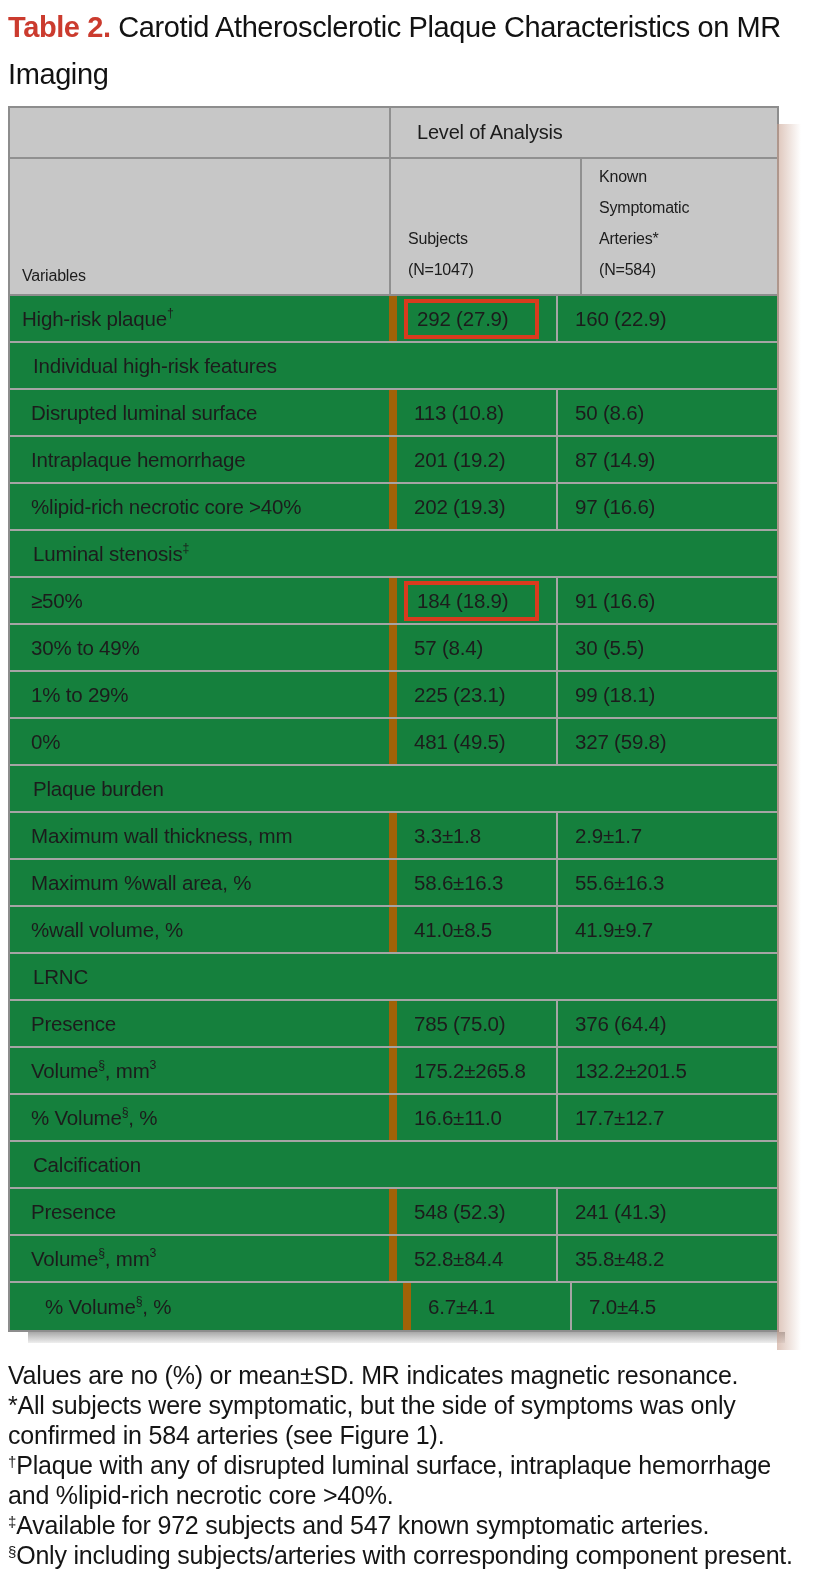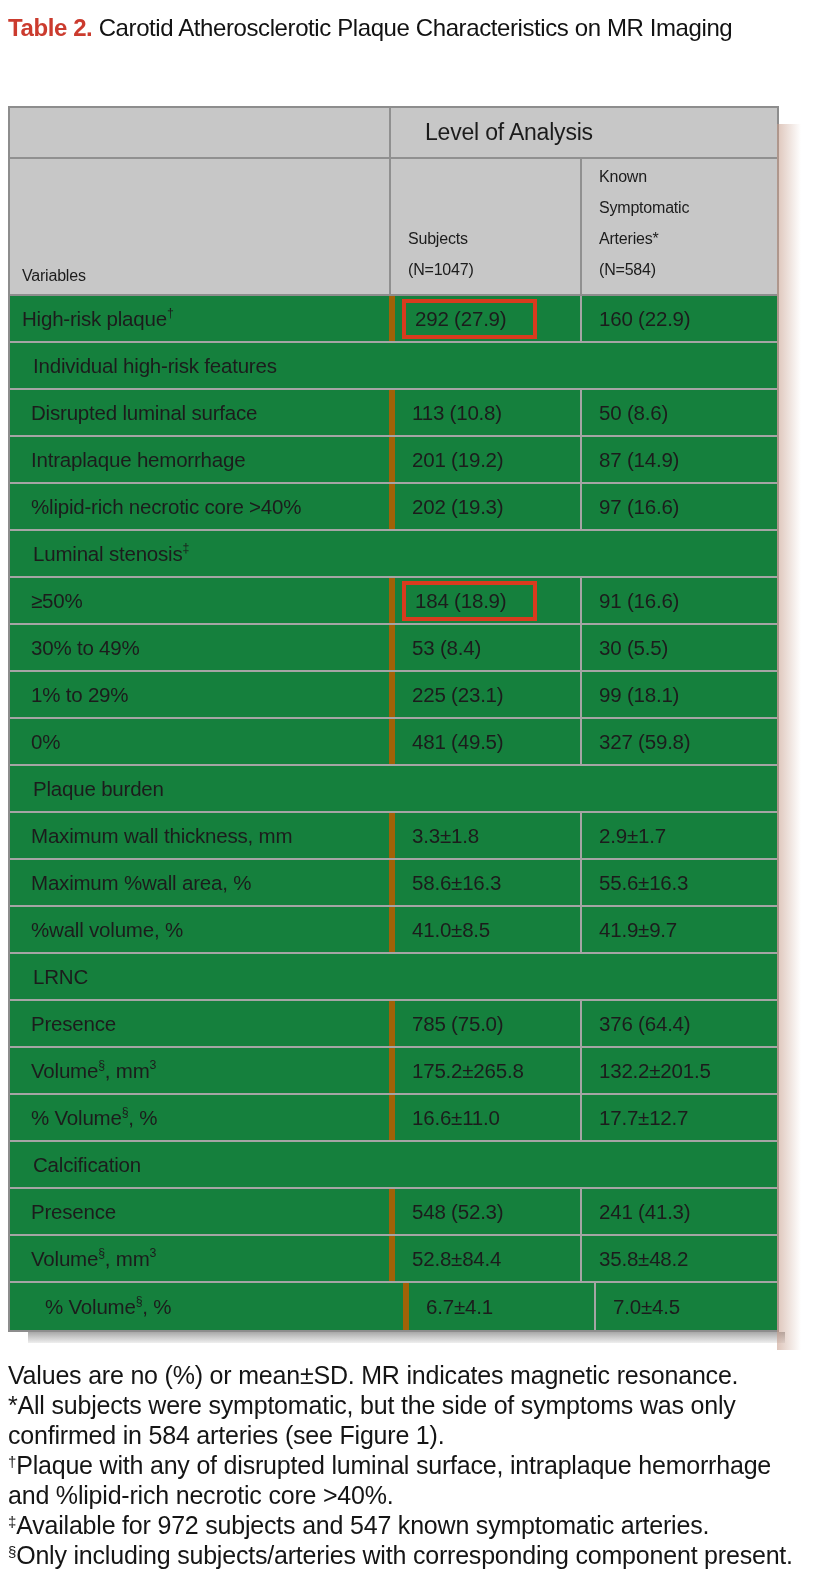--- a/index.html
+++ b/index.html
@@ -7,21 +7,21 @@
     width: 814px; height: 1569px;
     background: #ffffff;
     position: relative;
     overflow: hidden;
     font-family: "Liberation Sans", "DejaVu Sans", sans-serif;
     color: #1c1c1c;
   }
   
   .title {
     position: absolute; left: 8px; top: 4px; width: 786px;
-    font-size: 24px; line-height: 47px; letter-spacing: -0.4px;
+    font-size: 29px; line-height: 47px; letter-spacing: -0.4px;
     color: #121212; font-weight: 400;
   }
   .title .tlabel { font-weight: 700; color: #cb3b2e; }
   
   .tbl {
     position: absolute; left: 8px; top: 106px; width: 771px;
     border: 2px solid #8d8d8d;
     box-sizing: border-box;
     background: #ffffff;
     font-size: 20.5px; letter-spacing: -0.2px;
@@ -37,37 +37,37 @@
     content: ""; position: absolute; left: 18px; bottom: -13px; height: 11px;
     width: calc(100% - 10px);
     background: linear-gradient(to bottom, rgba(140,140,140,0.75), rgba(190,190,190,0.25));
     pointer-events: none;
   }
   .thead { background: #c7c7c7; }
   .h-top { display: flex; height: 51px; box-sizing: border-box; border-bottom: 2px solid #909090; }
   .h-top .hvar { width: 379px; }
   .h-top .group {
     flex: 1; border-left: 2px solid #909090;
-    display: flex; align-items: center; padding-left: 34px;
-    font-size: 23px;
+    display: flex; align-items: center; padding-left: 26px;
+    font-size: 20px;
     text-align: right;
   }
   .h-bot { display: flex; height: 135px; box-sizing: border-box; }
   .h-bot > div { display: flex; align-items: flex-end; box-sizing: border-box; font-size: 16px; }
   .h-bot .hvar { width: 379px; padding: 0 0 9px 12px; }
   .h-bot .hc2 { width: 191px; border-left: 2px solid #909090; padding: 0 0 9px 17px; white-space: pre-line; line-height: 31px; }
   .h-bot .hc3 { flex: 1; border-left: 2px solid #909090; padding: 0 0 9px 17px; white-space: pre-line; line-height: 31px; }
   .tbody { border-top: 2px solid #8d8d8d; background: #15803d; }
   .trow { display: flex; height: 47px; box-sizing: border-box; border-bottom: 2px solid #a5a5a5; align-items: stretch; }
   .trow:last-child { border-bottom: none; margin-left: 14px; }
   .cell { display: flex; align-items: center; box-sizing: border-box; }
   .cell.full { flex: 1; padding-left: 23px; }
   .c1 { width: 379px; padding-left: 12px; }
   .trow.indent .c1 { padding-left: 21px; }
-  .c2 { width: 191px; border-left: 6px solid #a16207; padding-left: 17px; }
+  .c2 { width: 167px; border-left: 8px solid #a16207; padding-left: 17px; }
   .c3 { flex: 1; border-left: 2px solid #a5a5a5; padding-left: 17px; }
   .val { display: inline-block; }
   .hlbox {
     border: 4px solid #d93b1e;
     padding: 4px 27px 4px 9px;
     margin-left: -10px;
   }
   sup { font-size: 0.6em; line-height: 0; position: relative; top: -0.45em; vertical-align: baseline; }
   
   .footnotes {
@@ -147,21 +147,21 @@
         <div class="cell c2">
           <span class="val hlbox">184 (18.9)</span>
         </div>
         <div class="cell c3">
           <span class="val">91 (16.6)</span>
         </div>
       </div>
       <div class="trow indent">
         <div class="cell c1">30% to 49%</div>
         <div class="cell c2">
-          <span class="val">53 (8.4)</span>
+          <span class="val">57 (8.4)</span>
         </div>
         <div class="cell c3">
           <span class="val">30 (5.5)</span>
         </div>
       </div>
       <div class="trow indent">
         <div class="cell c1">1% to 29%</div>
         <div class="cell c2">
           <span class="val">225 (23.1)</span>
         </div>

